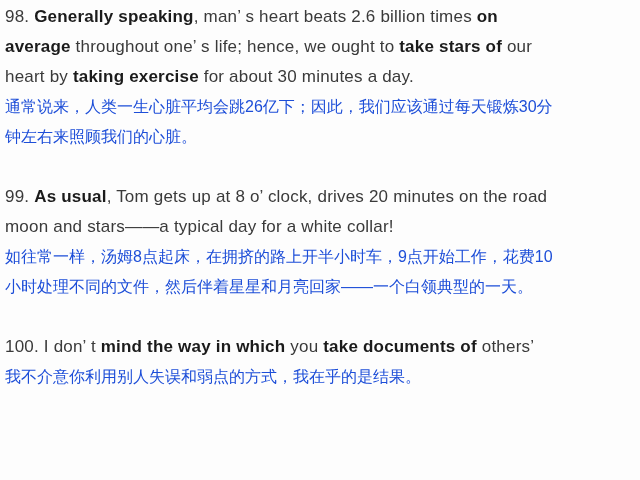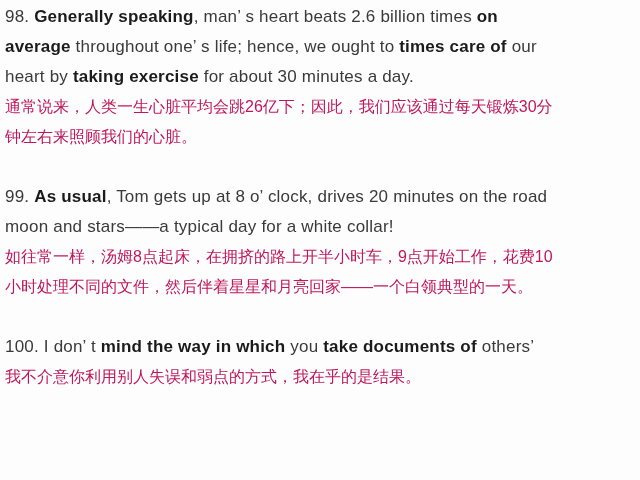--- a/index.html
+++ b/index.html
@@ -29,37 +29,37 @@
     font-size: 17px;
     color: #3a3a3a;
     letter-spacing: 0.2px;
   }
   .en .bold {
     font-weight: bold;
     color: #1b1b1b;
   }
   .cn {
     font-size: 16px;
-    color: #be185d;
+    color: #1d4ed8;
   }
   .para-gap {
     height: 30px;
   }
 </style>
 </head>
 <body>
 
 <div class="doc">
 
   <div>
     <div class="line en">
       <span>98. </span><span class="bold">Generally speaking</span><span>, man’ s heart beats 2.6 billion times </span><span class="bold">on</span>
     </div>
     <div class="line en">
-      <span class="bold">average</span><span> throughout one’ s life; hence, we ought to </span><span class="bold">times care of</span><span> our</span>
+      <span class="bold">average</span><span> throughout one’ s life; hence, we ought to </span><span class="bold">take stars of</span><span> our</span>
     </div>
     <div class="line en">
       <span>heart by </span><span class="bold">taking exercise</span><span> for about 30 minutes a day.</span>
     </div>
     <div class="line cn">通常说来，人类一生心脏平均会跳26亿下；因此，我们应该通过每天锻炼30分</div>
     <div class="line cn">钟左右来照顾我们的心脏。</div>
   </div>
 
   <div class="para-gap"></div>
 

